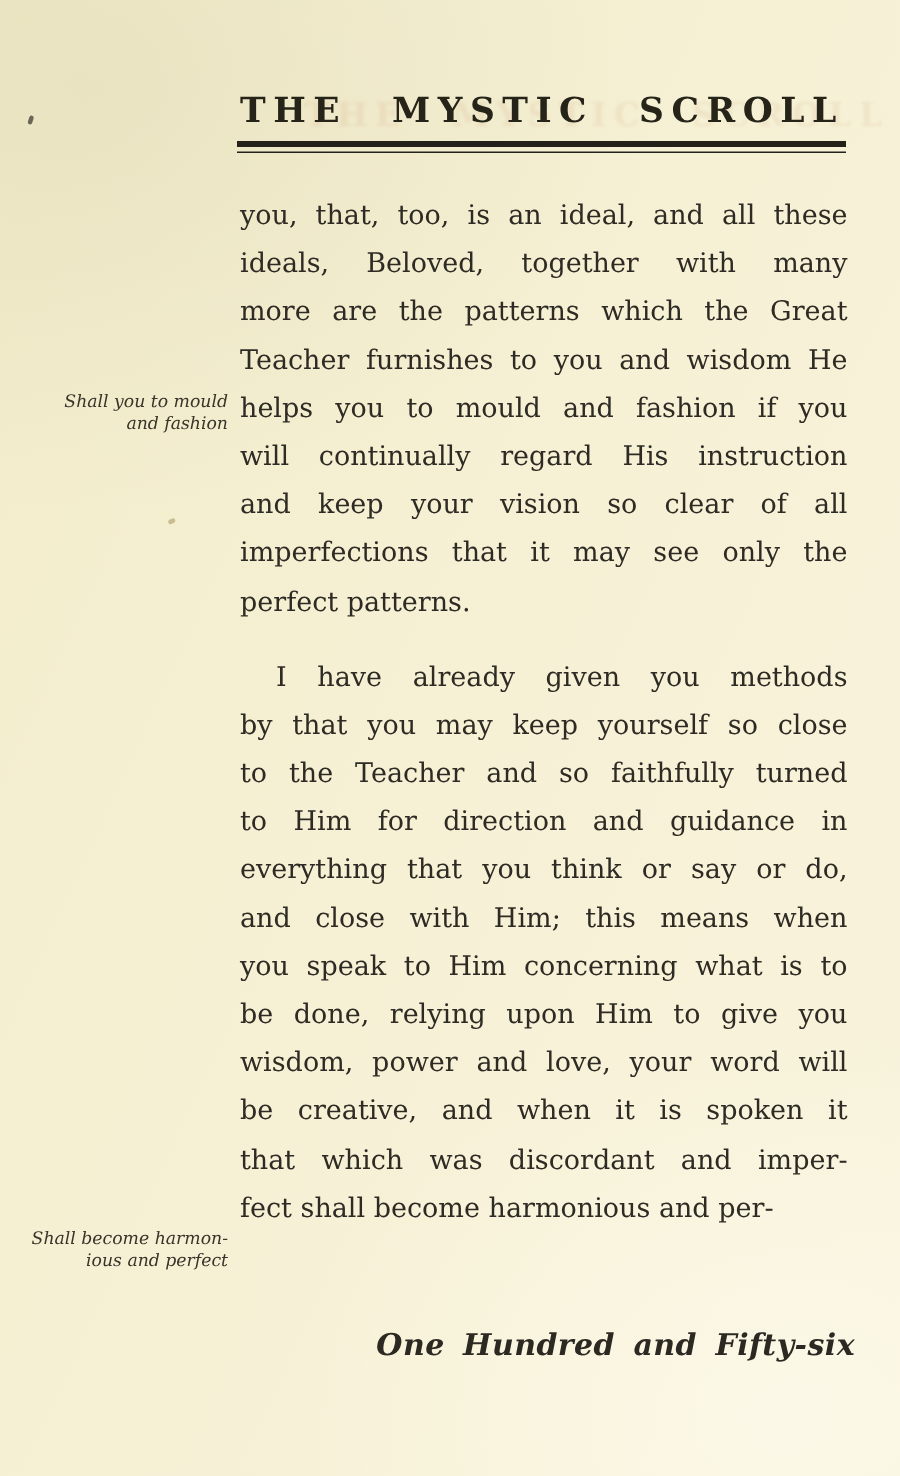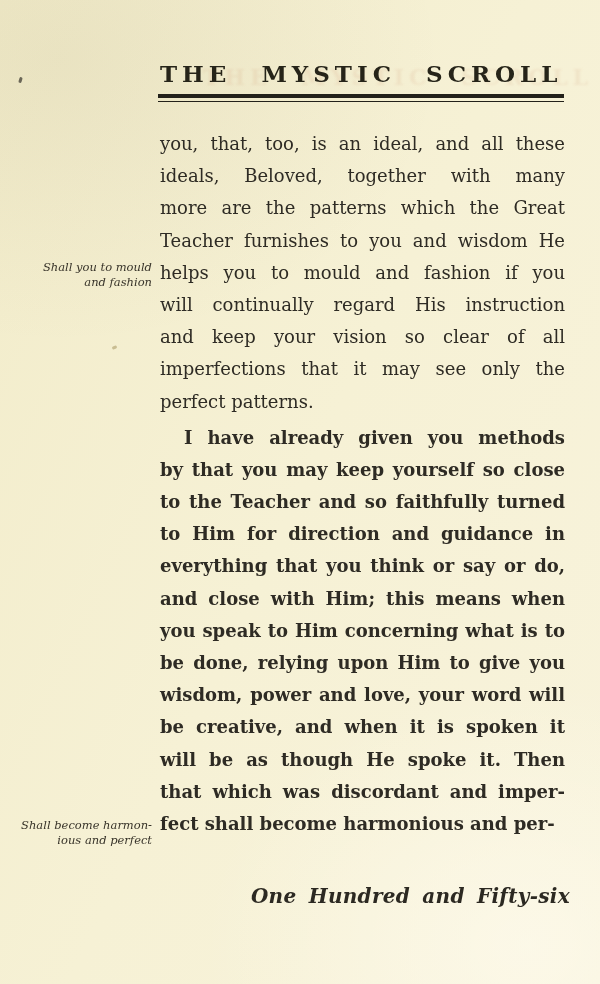--- a/index.html
+++ b/index.html
@@ -36,21 +36,21 @@
   .head-rule .thin  { height:1.7px; background:#23211a; margin-top:3.2px; }
 
   
   .body-text { position:absolute; left:160px; top:128px; width:405px; }
   .para .bline {
     font-size:18px; line-height:32.2px; height:32.2px;
     text-align:justify; text-align-last:justify;
     white-space:normal; color:#2e2b24;
   }
   .para .bline:last-child { text-align-last:left; }
-  .para-new { margin-top:4px;font-weight:bold; }
+  .para-new { margin-top:18px; }
   .para-new .bline:first-child { text-indent:24px; }
 
   
   .note {
     position:absolute; left:4px; width:148px;
     font-style:italic; font-size:11.5px; line-height:14.5px;
     color:#38342a;
   }
   .note .bline { text-align:right; }
   .note-1 { top:260px; }
@@ -113,21 +113,20 @@
         <div class="bline">I have already given you methods</div>
         <div class="bline">by that you may keep yourself so close</div>
         <div class="bline">to the Teacher and so faithfully turned</div>
         <div class="bline">to Him for direction and guidance in</div>
         <div class="bline">everything that you think or say or do,</div>
         <div class="bline">and close with Him; this means when</div>
         <div class="bline">you speak to Him concerning what is to</div>
         <div class="bline">be done, relying upon Him to give you</div>
         <div class="bline">wisdom, power and love, your word will</div>
         <div class="bline">be creative, and when it is spoken it</div>
-        <div class="bline">will be as though He spoke it.  Then</div>
         <div class="bline">that which was discordant and imper-</div>
         <div class="bline">fect shall become harmonious and per-</div>
       </div>
   </div>
 
   <div class="folio">One Hundred and Fifty-six</div>
 
   <div class="speck-a"></div>
   <div class="speck-b"></div>
 

